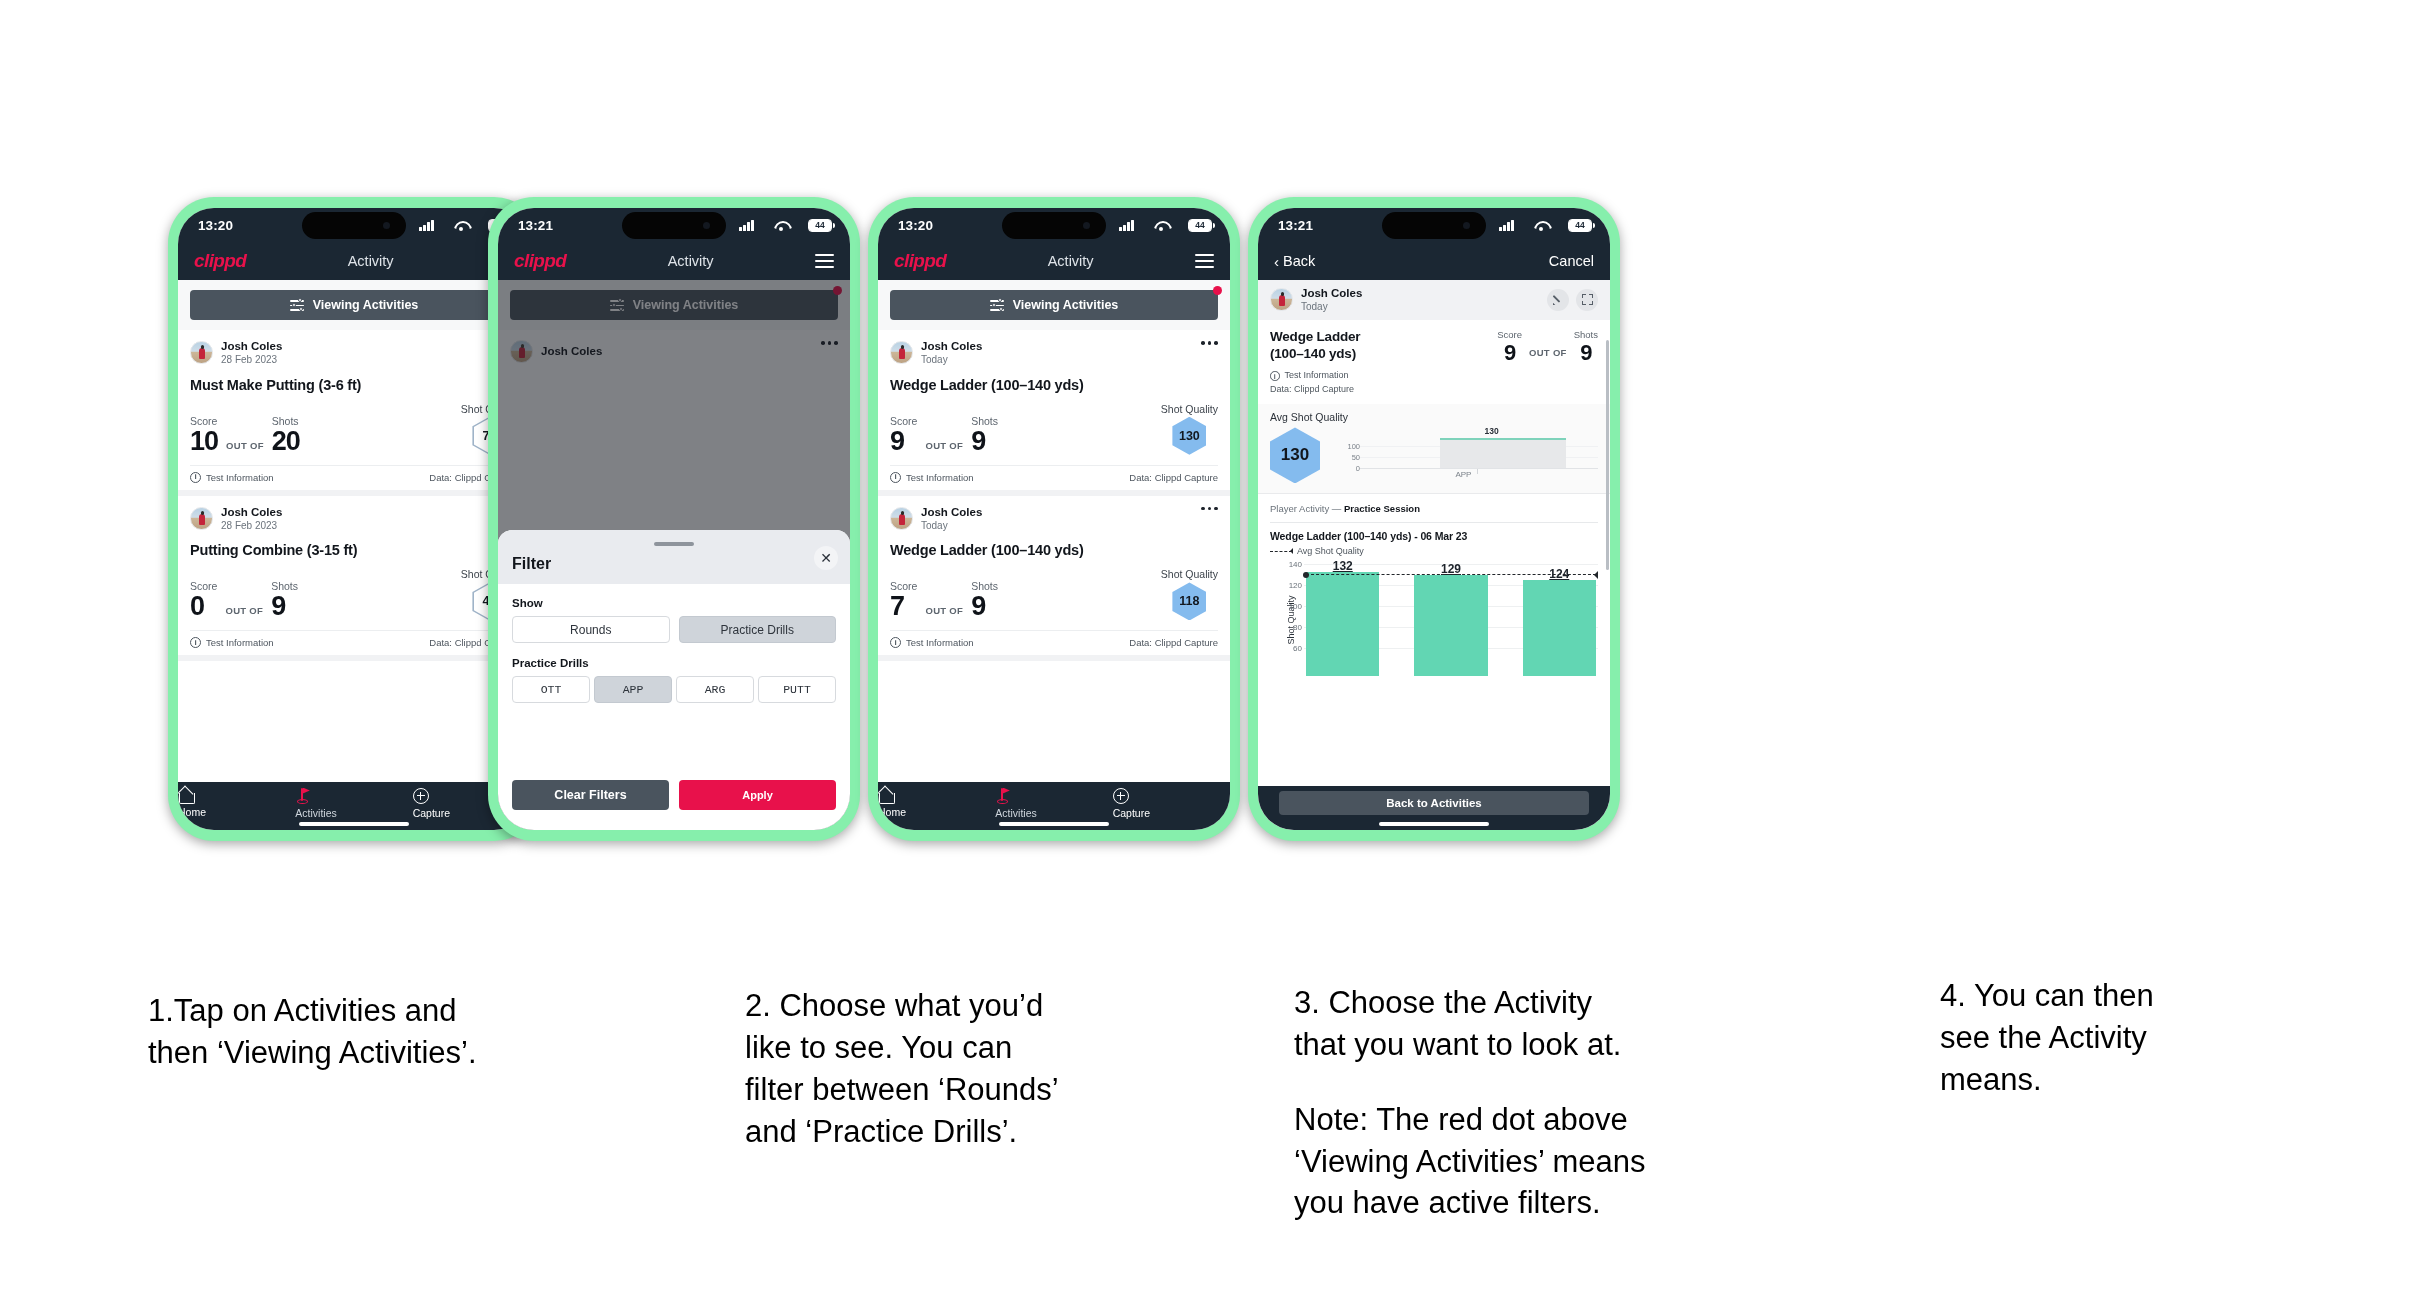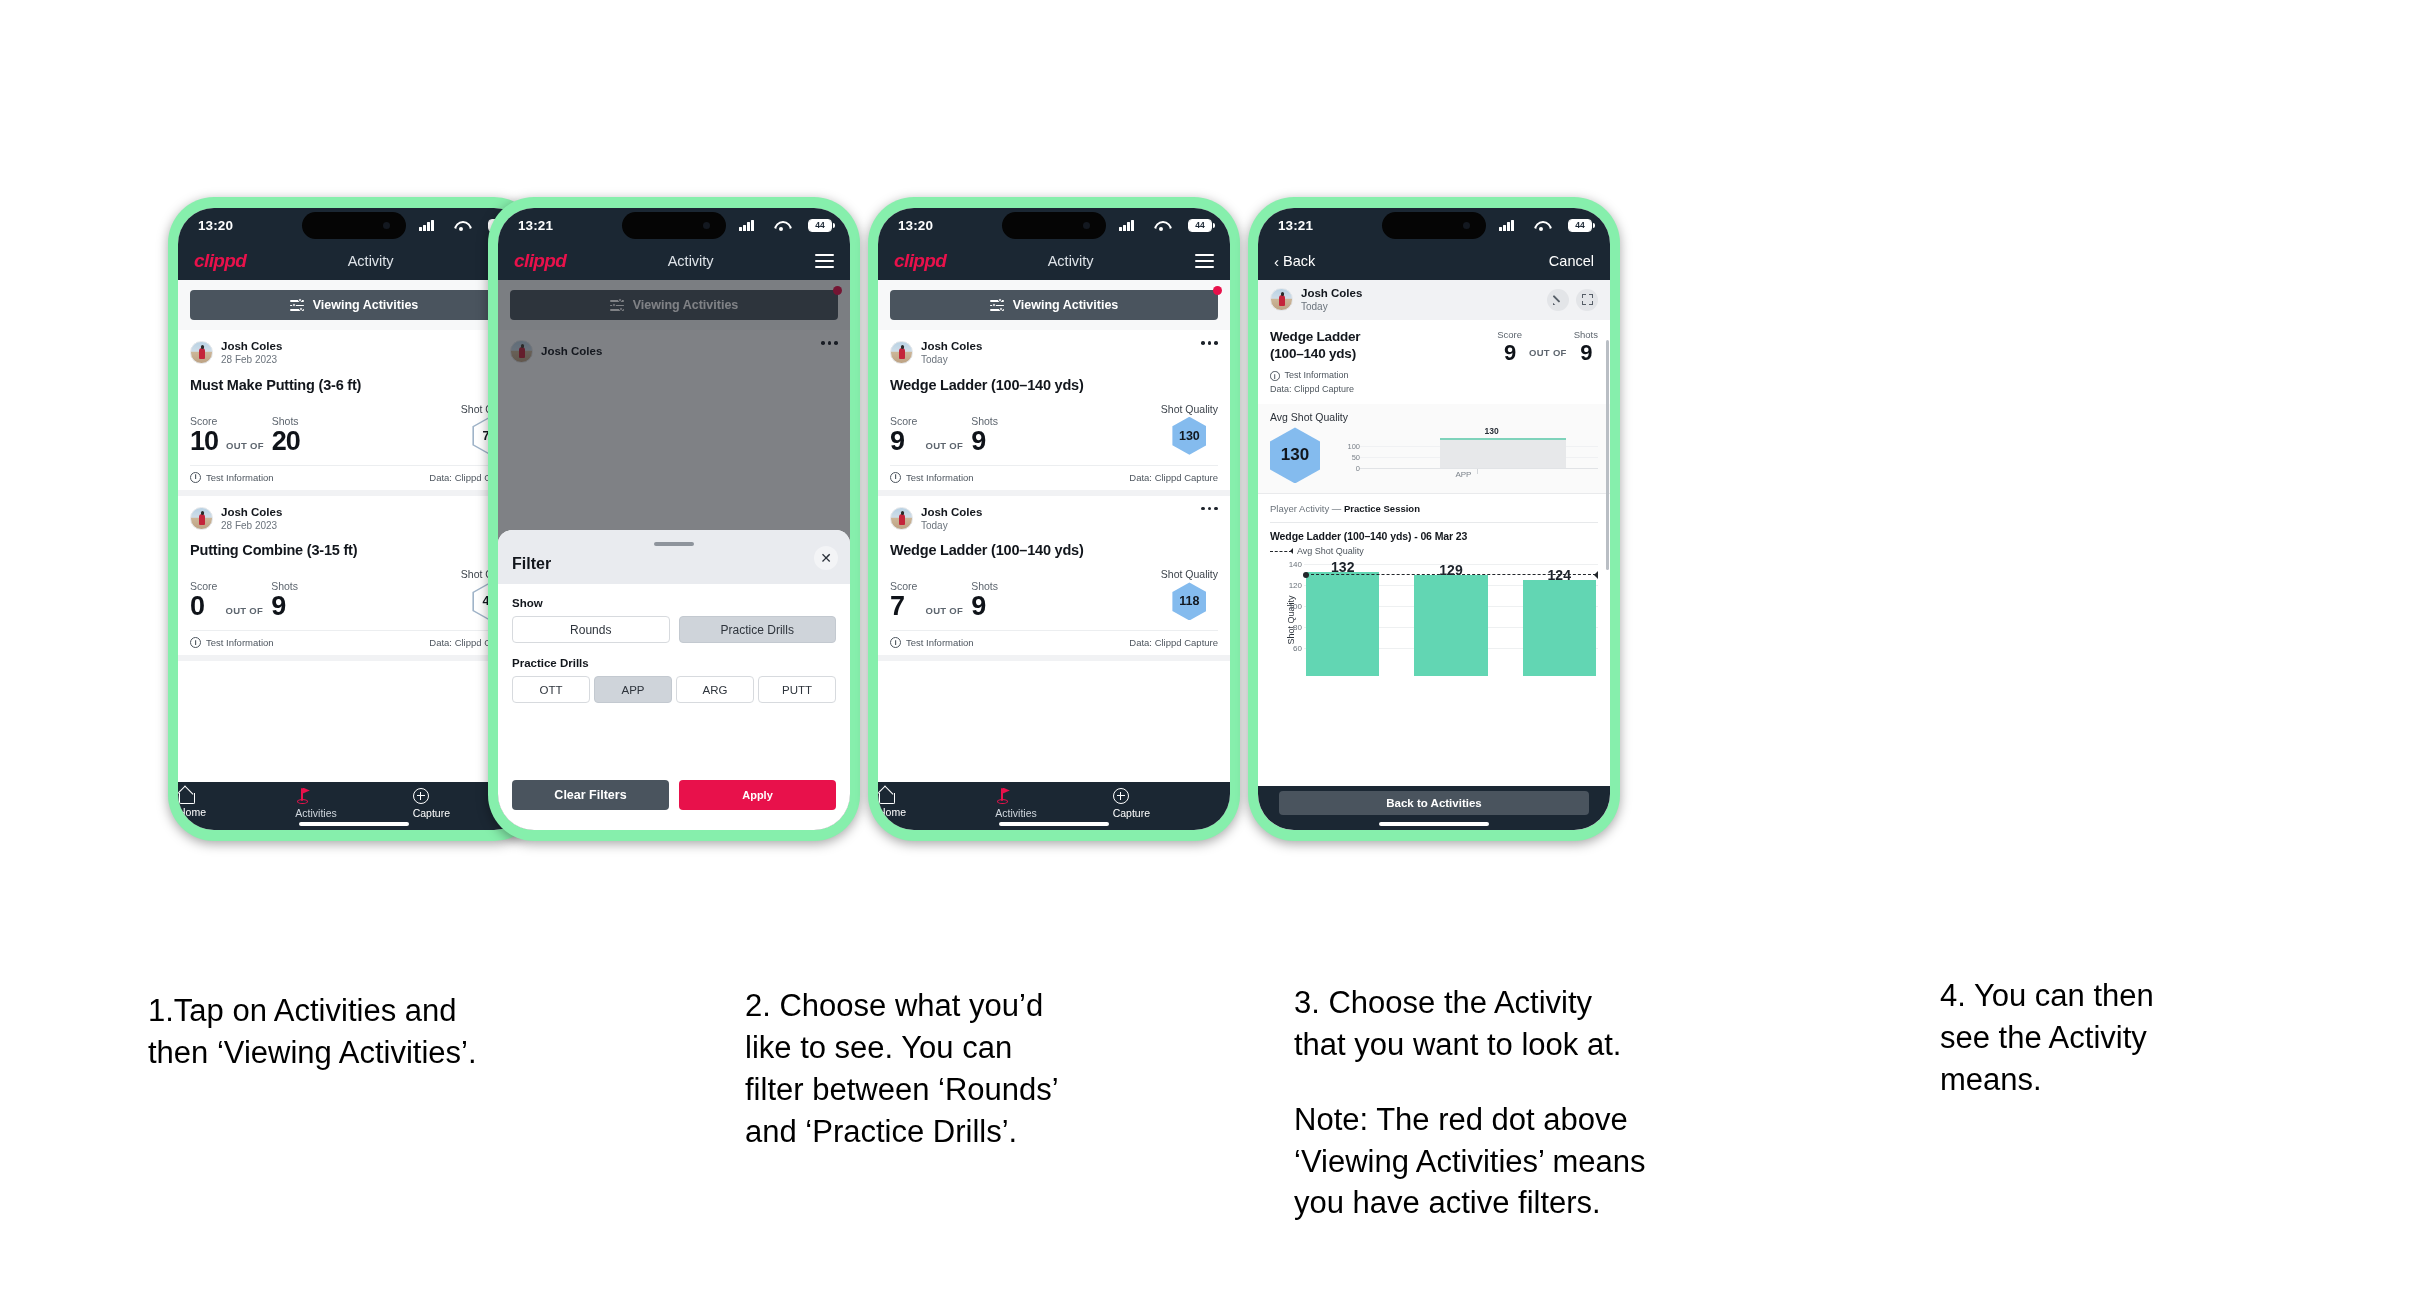--- a/index.html
+++ b/index.html
@@ -152,21 +152,21 @@
   .sheet-title { font-size:16px; font-weight:700; color:#12161c; }
   .closebtn { position:absolute; right:12px; top:16px; width:24px;height:24px;border-radius:50%;
               background:#f3f4f6; display:flex;align-items:center;justify-content:center;
               font-size:14px; color:#2a3039; line-height:1; }
   .sheet-body { flex:1; padding:13px 14px 0; }
   .grp-lbl { font-size:11.5px; font-weight:700; color:#12161c; margin-bottom:7px; }
   .seg-row { display:flex; gap:9px; margin-bottom:14px; }
   .seg { flex:1; height:27px; border:1px solid #d7dade; border-radius:4px; background:#fff;
          display:flex;align-items:center;justify-content:center; font-size:12px; color:#2e343c; }
   .seg.on { background:#cfd4da; border-color:#c3c9d0; }
-  .chip-row { display:flex; gap:4px; }
+  .chip-row { display:flex; gap:4px;font-family:Liberation Mono, monospace; }
   .chip { flex:1; height:27px; border:1px solid #d7dade; border-radius:4px; background:#fff;
           display:flex;align-items:center;justify-content:center; font-size:11.5px; color:#2e343c; }
   .chip.on { background:#cfd4da; border-color:#c3c9d0; }
   .sheet-foot { display:flex; gap:10px; padding:0 14px 20px; }
   .btn-clear { flex:1; height:30px; background:#4a545e; color:#fff; border-radius:4px;
                display:flex;align-items:center;justify-content:center;font-size:12.5px;font-weight:700;}
   .btn-apply { flex:1; height:30px; background:#e8114b; color:#fff; border-radius:4px;
                display:flex;align-items:center;justify-content:center;font-size:11px;font-weight:700;}
 
   
@@ -217,21 +217,21 @@
   .legend .dash::after{content:"";position:absolute;right:-1px;top:-3.5px;border:3.5px solid transparent;border-right-color:#22262b;}
 
   .bigchart { position:relative; height:112px; margin-top:8px; padding-left:34px; }
   .yaxis-title { position:absolute; left:-4px; top:50%; transform:translateY(-50%) rotate(-90deg);
                  font-size:9px; color:#2b3139; white-space:nowrap; }
   .ytick { position:absolute; left:10px; font-size:8px; color:#6a727a; width:22px; text-align:right; }
   .gline { position:absolute; left:34px; right:0; border-top:1px solid #eef0f1; }
   .bars-area { position:absolute; left:36px; right:2px; top:0; bottom:0; display:flex; gap:12%; align-items:flex-end; }
   .bcol { flex:1; background:#62d6b3; position:relative; }
   .blabel { position:absolute; left:50%; transform:translateX(-50%); top:-13px;
-            font-size:14px; font-weight:700; color:#1d232b; white-space:nowrap; }
+            font-size:12px; font-weight:700; color:#1d232b; white-space:nowrap;text-decoration:underline; }
   .avgline { position:absolute; left:36px; right:2px; border-top:1.5px dashed #22262b; }
   .avgline::before{content:"";position:absolute;left:-3px;top:-3.5px;width:6px;height:6px;border-radius:50%;background:#22262b;}
   .avgline::after{content:"";position:absolute;right:-2px;top:-4.5px;border:4.5px solid transparent;border-right-color:#22262b;}
 
   .backbar { position:absolute; left:0; right:0; bottom:0; height:44px; background:#1b2733;
              display:flex;align-items:flex-start;justify-content:center; padding-top:5px; }
   .backbtn { width:88%; height:24px; background:#4a545e; color:#fff; border-radius:4px;
              display:flex;align-items:center;justify-content:center;font-size:11.5px;font-weight:700; }
   .scrollbar { position:absolute; right:1px; top:60px; width:3px; height:230px; background:#b9bec4; border-radius:2px; }
 

